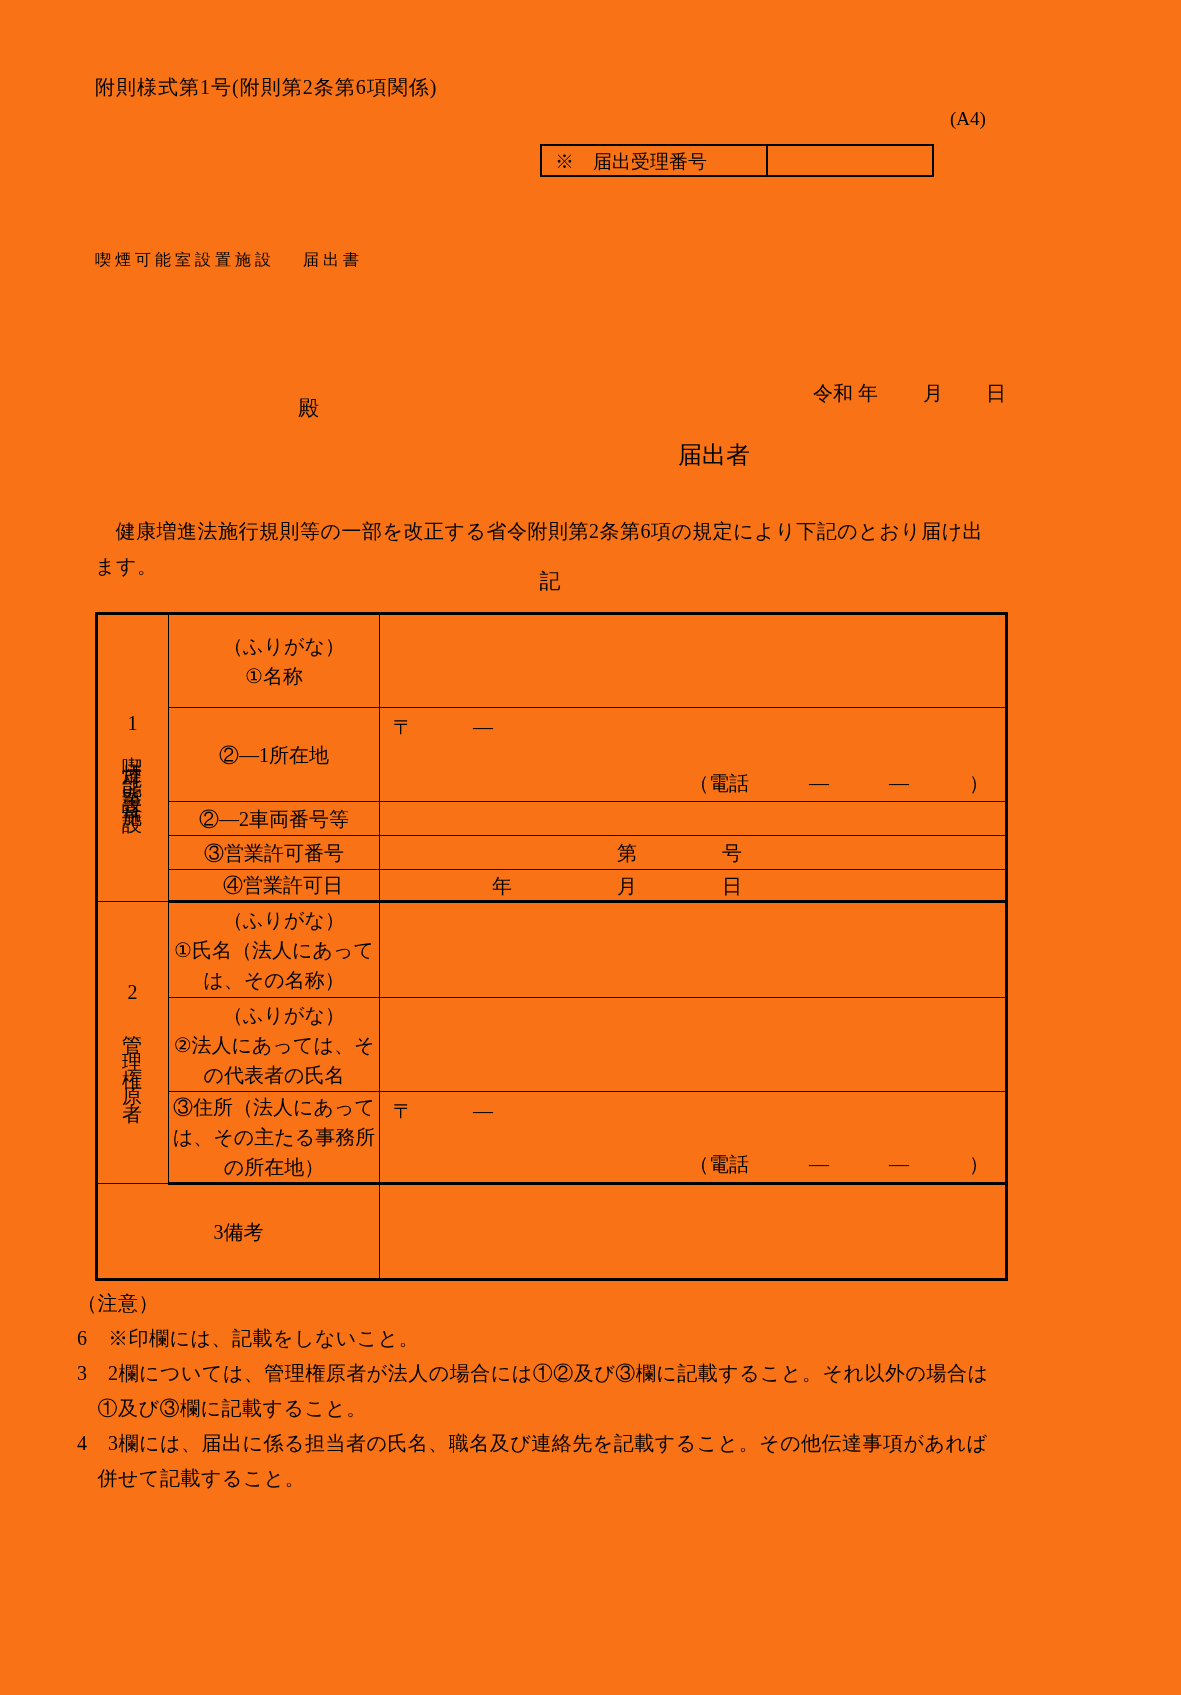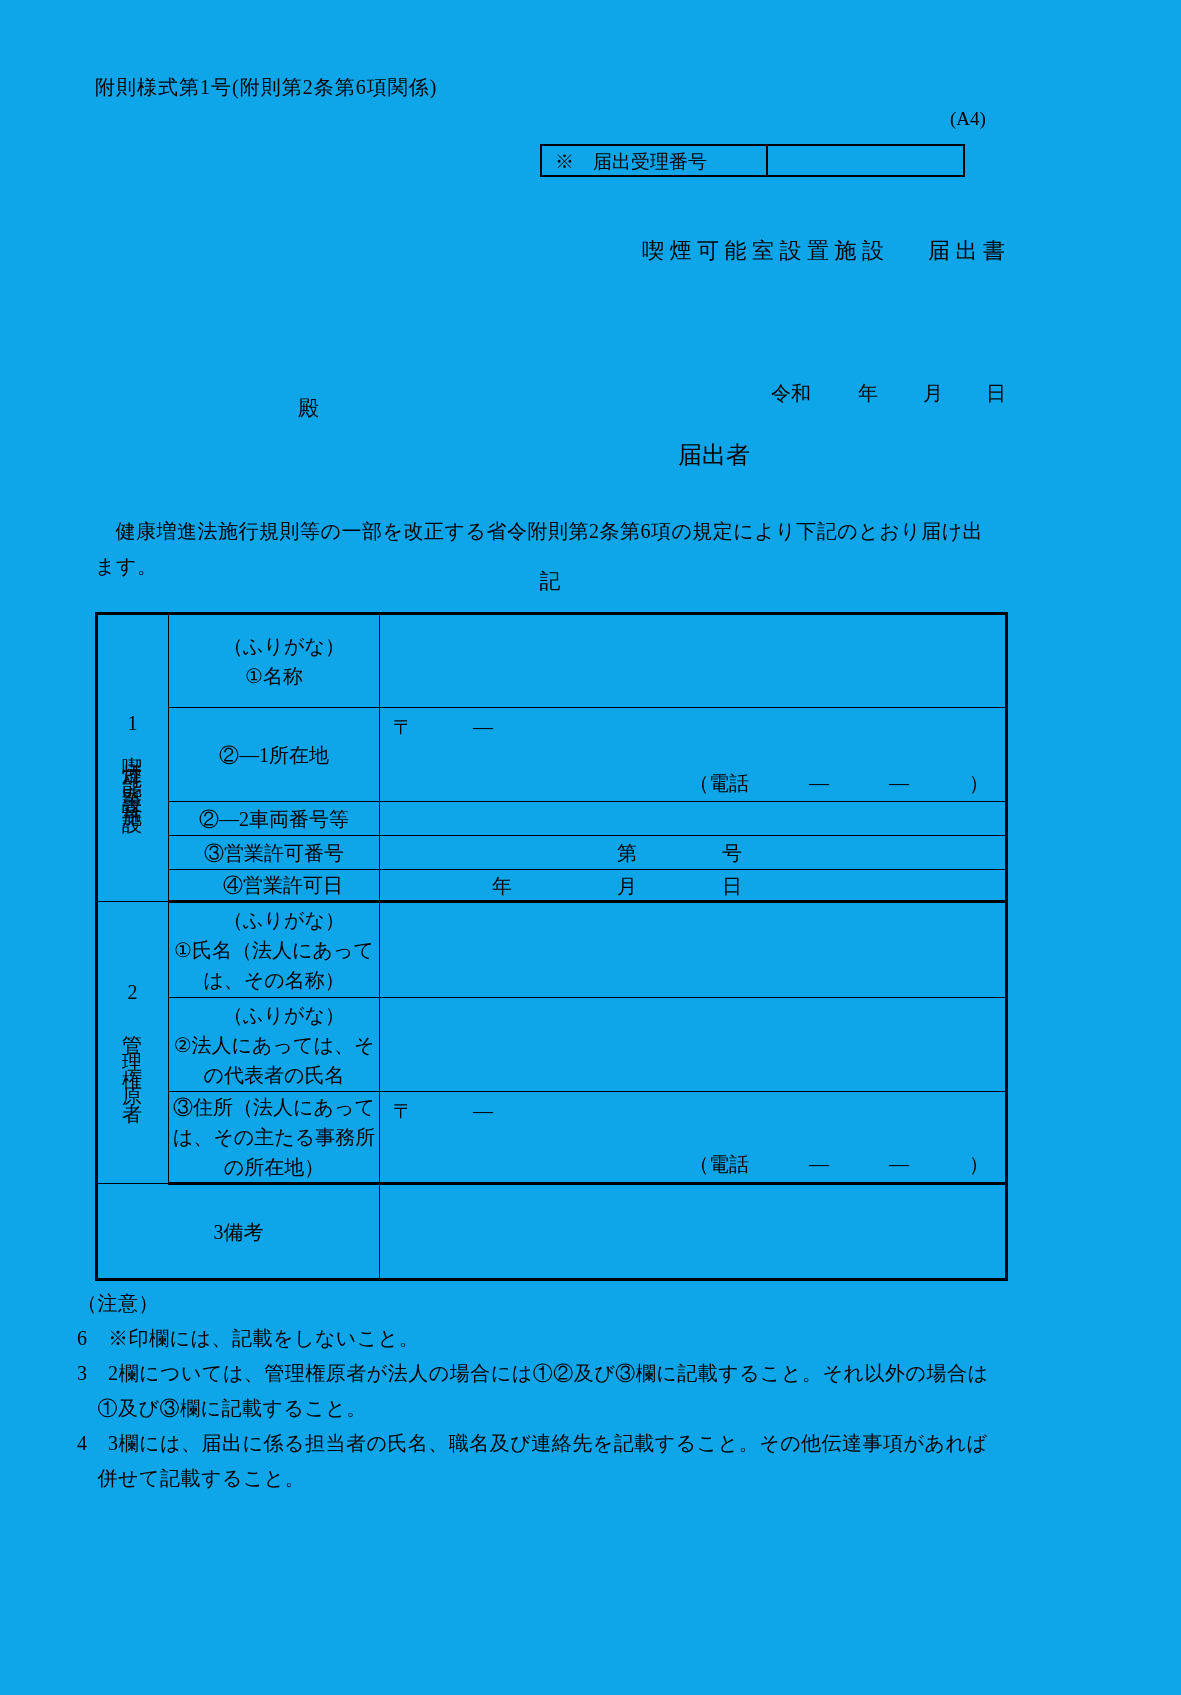--- a/index.html
+++ b/index.html
@@ -1,38 +1,38 @@
 <!DOCTYPE html>
 <html><head>
 <meta charset="utf-8">
 <style>
   html,body{margin:0;padding:0;background:#fff;}
   .page{
     position:relative;
     width:1181px;height:1695px;
-    background:#0ea5e9;
+    background:#f97316;
     color:#000;
     font-family:"Liberation Serif","DejaVu Serif",serif;
     overflow:hidden;
   }
   .abs{position:absolute;}
   .form-number{left:95px;top:74px;font-size:20px;letter-spacing:1px;}
   .paper-size{left:950px;top:108px;font-size:19px;}
   .receipt-box{
-    left:540px;top:144px;width:425px;height:33px;
+    left:540px;top:144px;width:394px;height:33px;
     border:2px solid #000;display:flex;box-sizing:border-box;
   }
   .receipt-label{
     width:226px;border-right:2px solid #000;box-sizing:border-box;
     font-size:19px;padding:3px 0 0 13px;white-space:pre;
   }
   .receipt-value{flex:1;}
-  .doc-title{left:95px;top:236px;width:910px;text-align:right;font-size:22px;white-space:pre;}
+  .doc-title{left:95px;top:250px;width:910px;text-align:left;font-size:16px;white-space:pre;}
   .date-line{font-size:20px;top:380px;}
-  .d-era{left:771px;}
+  .d-era{left:813px;}
   .d-year{left:858px;}
   .d-month{left:923px;}
   .d-day{left:986px;}
   .tono{left:298px;top:394px;font-size:21px;}
   .submitter{left:678px;top:439px;font-size:24px;}
   .body-par{
     left:95px;top:514px;width:890px;font-size:20px;line-height:35px;
     letter-spacing:0.5px;
   }
   .record-marker{left:95px;top:567px;width:910px;text-align:center;font-size:21px;}

